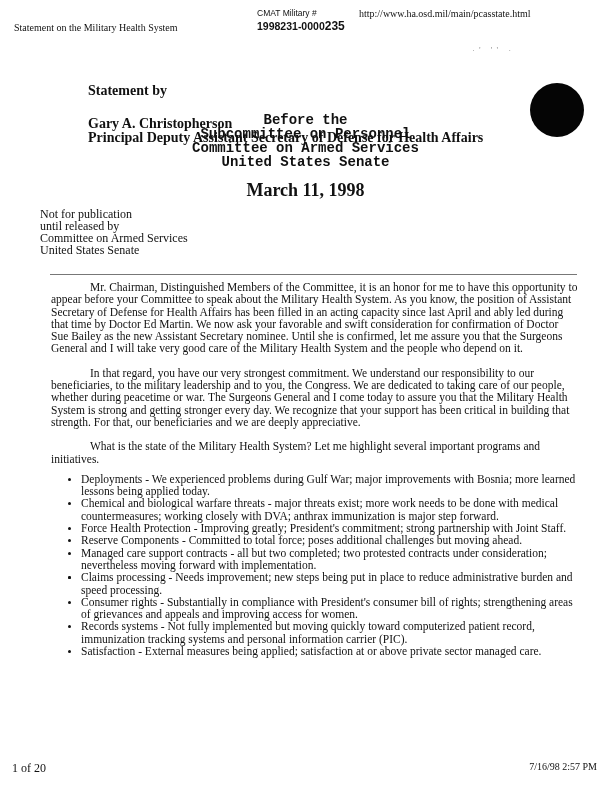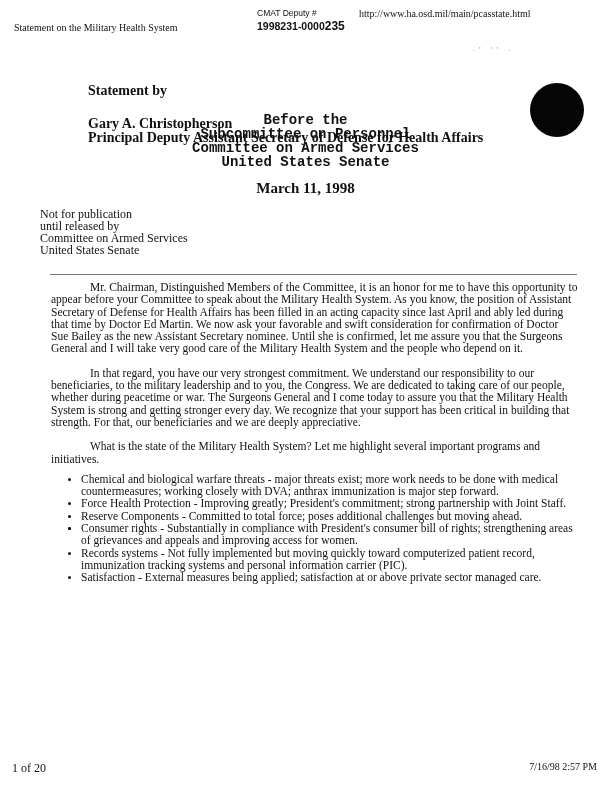--- a/index.html
+++ b/index.html
@@ -12,36 +12,36 @@
     .hdr-ctrl { position: absolute; left: 257px; top: 19px; font-family: "Liberation Sans", sans-serif; font-size: 10.5px; font-weight: bold; }
     .hdr-ctrl .big { font-size: 12px; }
     .hdr-url { position: absolute; left: 359px; top: 8px; font-size: 10px; }
     .specks { position: absolute; left: 472px; top: 45px; font-size: 9px; color: #999; letter-spacing: 4px; }
     .blot { position: absolute; left: 530px; top: 83px; width: 54px; height: 54px; border-radius: 50%; background: #050505; }
     .title { position: absolute; left: 88px; width: 411px; text-align: left; font-weight: bold; font-size: 14px; line-height: 14px; margin-top: 44px; }
     .t1 { top: 40px; }
     .t2 { top: 73px; }
     .t3 { top: 87px; }
     .blk { position: absolute; left: 100px; width: 411px; top: 113px; text-align: center; font-weight: bold; font-size: 14px; line-height: 14px; font-family: Liberation Mono, monospace; }
-    .date { position: absolute; left: 100px; width: 411px; top: 180px; text-align: center; font-weight: bold; font-size: 15px; }
+    .date { position: absolute; left: 100px; width: 411px; top: 180px; text-align: center; font-weight: bold; font-size: 18px; }
     .nfp { position: absolute; left: 40px; top: 208px; font-size: 12px; line-height: 12px; }
     .rule { position: absolute; left: 50px; top: 274px; width: 527px; height: 0; border-top: 1px solid #777; }
     .body { position: absolute; left: 51px; top: 281px; width: 527px; font-size: 11.5px; line-height: 12.3px; }
     .body p { margin: 0 0 12px 0; text-indent: 39px; }
     ul.bullets { margin: 0; padding: 0; list-style: none; }
     ul.bullets li { position: relative; padding-left: 30px; margin: 0; }
     ul.bullets li .dot { position: absolute; left: 17px; top: 5px; width: 3px; height: 3px; border-radius: 50%; background: #111; }
     .ftr-left { position: absolute; left: 12px; top: 761px; font-size: 12px; }
     .ftr-right { position: absolute; right: 14px; top: 761px; font-size: 10px; }
   </style>
 </head>
 <body>
 
 <div class="hdr-left">Statement on the Military Health System</div>
-<div class="hdr-cmat">CMAT Deputy #</div>
+<div class="hdr-cmat">CMAT Military #</div>
 <div class="hdr-ctrl"><span>1998231-0000</span><span class="big">235</span></div>
 <div class="hdr-url">http://www.ha.osd.mil/main/pcasstate.html</div>
 
 <div class="specks">·' '' ·</div>
 <div class="blot"></div>
 
 <div class="title t1">Statement by</div>
 <div class="title t2">Gary A. Christopherson</div>
 <div class="title t3">Principal Deputy Assistant Secretary of Defense for Health Affairs</div>
 
@@ -61,24 +61,27 @@
   <div>United States Senate</div>
 </div>
 
 <div class="rule"></div>
 
 <div class="body">
   <p>Mr. Chairman, Distinguished Members of the Committee, it is an honor for me to have this opportunity to appear before your Committee to speak about the Military Health System. As you know, the position of Assistant Secretary of Defense for Health Affairs has been filled in an acting capacity since last April and ably led during that time by Doctor Ed Martin. We now ask your favorable and swift consideration for confirmation of Doctor Sue Bailey as the new Assistant Secretary nominee. Until she is confirmed, let me assure you that the Surgeons General and I will take very good care of the Military Health System and the people who depend on it.</p>
   <p>In that regard, you have our very strongest commitment. We understand our responsibility to our beneficiaries, to the military leadership and to you, the Congress. We are dedicated to taking care of our people, whether during peacetime or war. The Surgeons General and I come today to assure you that the Military Health System is strong and getting stronger every day. We recognize that your support has been critical in building that strength. For that, our beneficiaries and we are deeply appreciative.</p>
   <p style="margin-bottom:8px">What is the state of the Military Health System? Let me highlight several important programs and initiatives.</p>
   <ul class="bullets">
+    <li><span class="dot"></span><span>Deployments - We experienced problems during Gulf War; major improvements with Bosnia; more learned lessons being applied today.</span></li>
     <li><span class="dot"></span><span>Chemical and biological warfare threats - major threats exist; more work needs to be done with medical countermeasures; working closely with DVA; anthrax immunization is major step forward.</span></li>
     <li><span class="dot"></span><span>Force Health Protection - Improving greatly; President's commitment; strong partnership with Joint Staff.</span></li>
     <li><span class="dot"></span><span>Reserve Components - Committed to total force; poses additional challenges but moving ahead.</span></li>
+    <li><span class="dot"></span><span>Managed care support contracts - all but two completed; two protested contracts under consideration; nevertheless moving forward with implementation.</span></li>
     <li><span class="dot"></span></li>
+    <li><span class="dot"></span><span>Claims processing - Needs improvement; new steps being put in place to reduce administrative burden and speed processing.</span></li>
     <li><span class="dot"></span><span>Consumer rights - Substantially in compliance with President's consumer bill of rights; strengthening areas of grievances and appeals and improving access for women.</span></li>
     <li><span class="dot"></span><span>Records systems - Not fully implemented but moving quickly toward computerized patient record, immunization tracking systems and personal information carrier (PIC).</span></li>
     <li><span class="dot"></span><span>Satisfaction - External measures being applied; satisfaction at or above private sector managed care.</span></li>
   </ul>
 </div>
 
 <div class="ftr-left">1 of 20</div>
 <div class="ftr-right">7/16/98 2:57 PM</div>
 
 </body></html>

